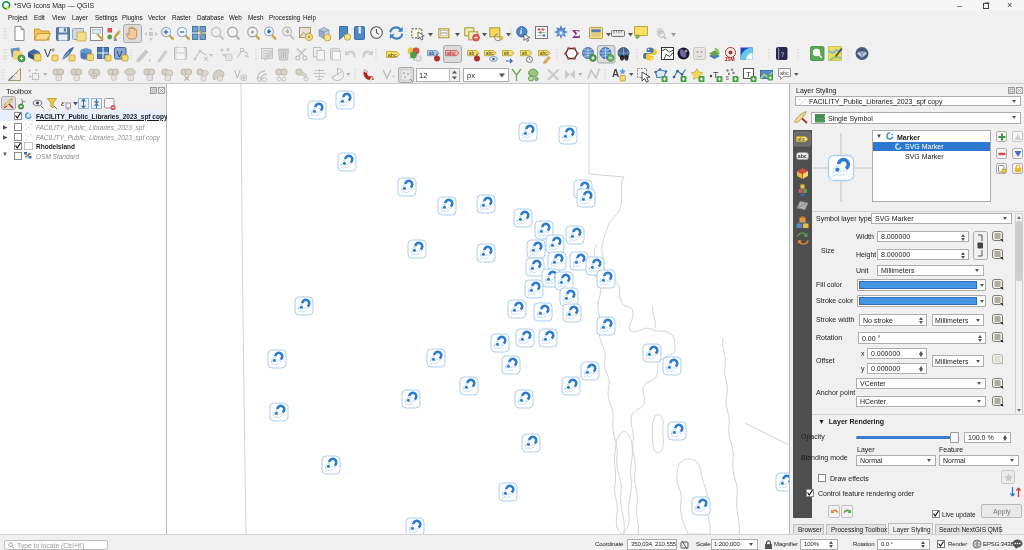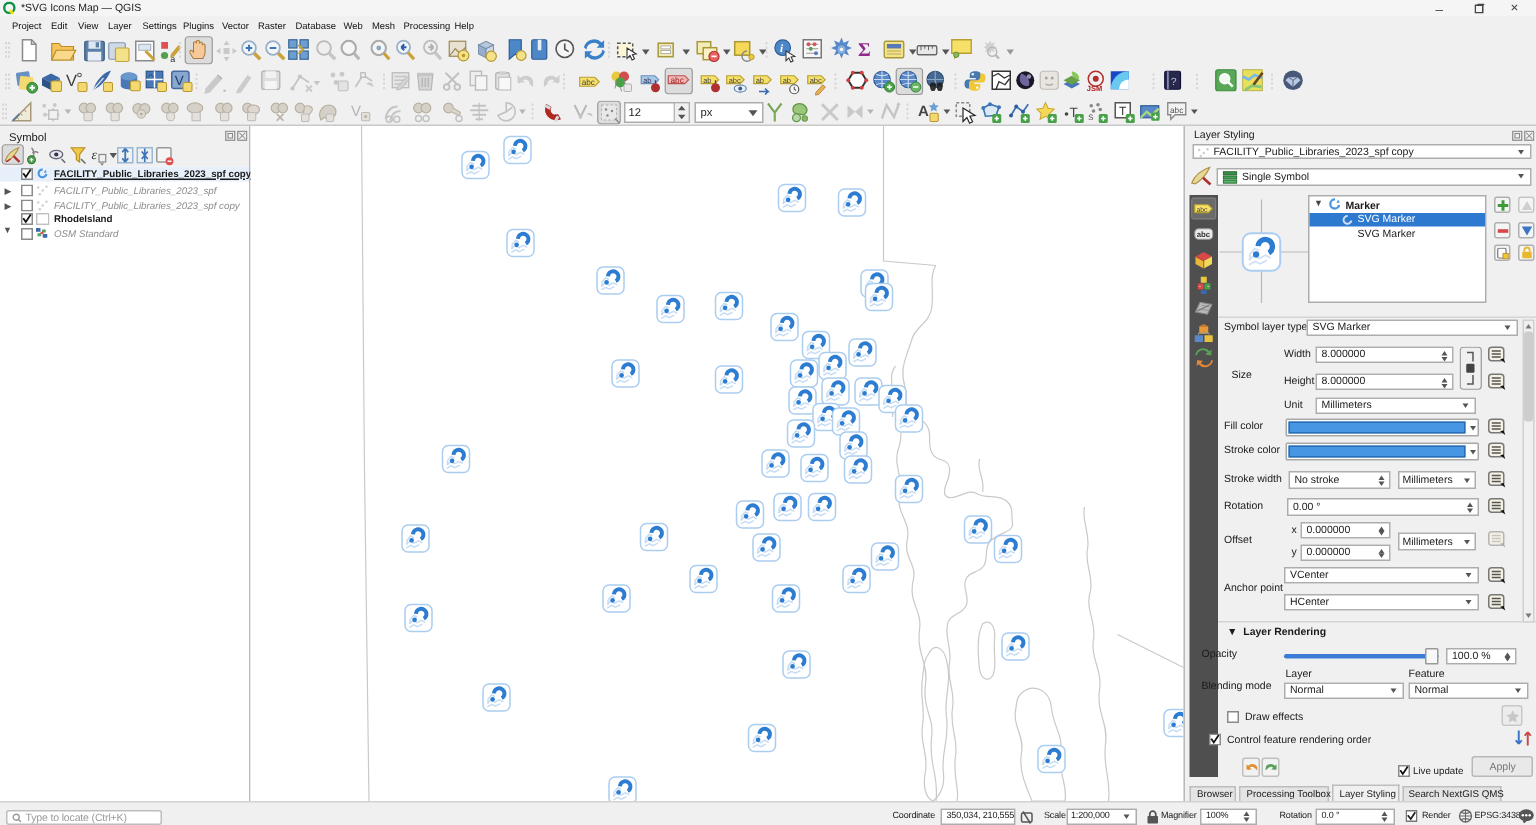--- a/index.html
+++ b/index.html
@@ -829,21 +829,21 @@
 
     <g transform="translate(778,1)">
         <path d="M0.5,0.5 h12 v8 h-7 l-3,3 v-3 h-2 z" fill="#f2f2f2" stroke="#888" stroke-width="0.9"></path>
         <text x="2" y="7" font-size="5.5" fill="#555" font-family="Liberation Sans">abc</text>
       </g>
     <path d="M794,6 l4.5,0 -2.25,3 z" fill="#555"></path>
   </svg>
 </div>
 
 <div id="leftpanel">
-  <div class="txt" style="left:6px;top:3px;font-size:7.5px">Symbol</div>
+  <div class="txt" style="left:6px;top:3px;font-size:7.5px">Toolbox</div>
   <svg class="abs" style="left:150px;top:3px" width="15" height="7">
       <rect x="0.5" y="0.5" width="6" height="6" fill="none" stroke="#8a8a8a" stroke-width="0.8"></rect>
       <rect x="2" y="2" width="3" height="3" fill="none" stroke="#8a8a8a" stroke-width="0.7"></rect>
       <rect x="8.5" y="0.5" width="6" height="6" fill="none" stroke="#8a8a8a" stroke-width="0.8"></rect>
       <path d="M9.5,1.5 L13.5,5.5 M13.5,1.5 L9.5,5.5" stroke="#8a8a8a" stroke-width="0.7"></path>
     </svg>
   <svg id="lptools" class="abs" style="left:0;top:12px" width="167" height="15">
     <rect x="1.5" y="0.5" width="14" height="13" rx="2" fill="#dcdcdc" stroke="#9a9a9a" stroke-width="0.8"></rect>
     <g transform="translate(3,2)">
         <path d="M0.5,9 C2,5 5,2 9.5,0.5 C8,4 5,7.5 2,9.5 z" fill="#e8d898" stroke="#b09048" stroke-width="0.7"></path>

